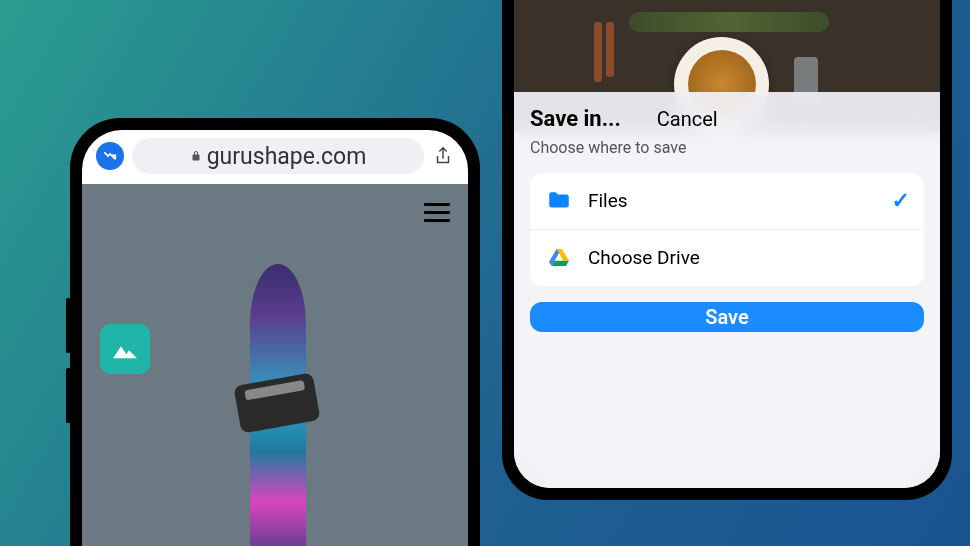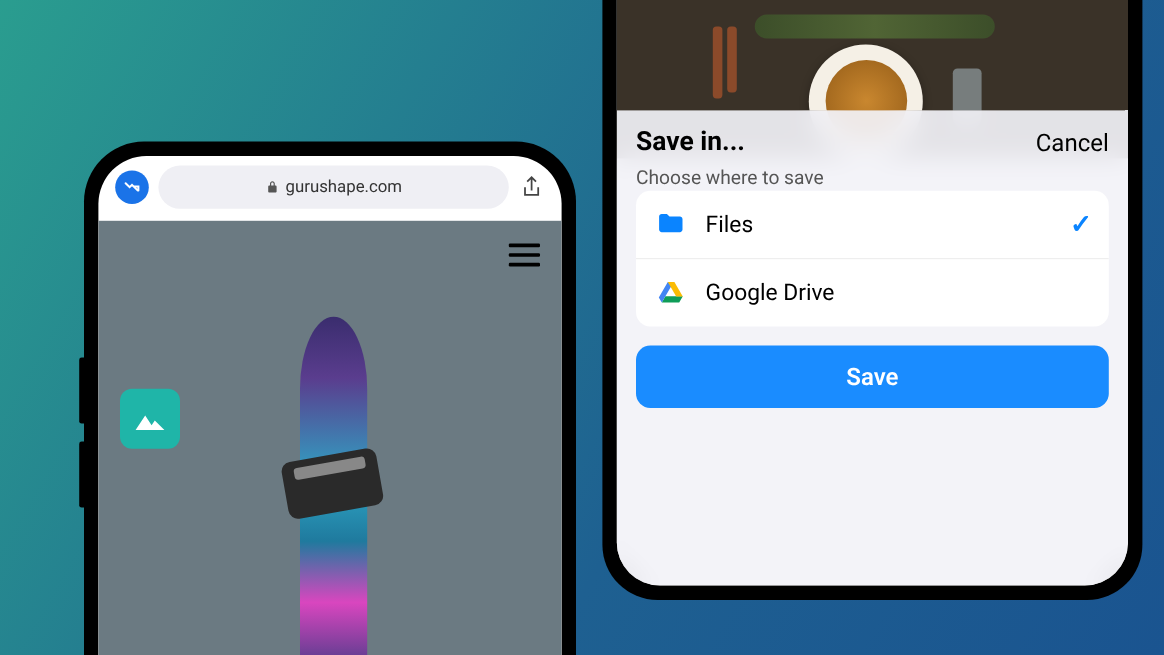--- a/index.html
+++ b/index.html
@@ -11,35 +11,35 @@
 .dinner-img { width:100%; height:240px; background:#3a3228; position:relative; overflow:hidden; }
 .plate { position:absolute; width:95px; height:95px; border-radius:50%; background:#f5f0e6; top:145px; left:160px; box-shadow:0 2px 8px rgba(0,0,0,0.3); }
 .pie { position:absolute; width:68px; height:68px; border-radius:50%; background:radial-gradient(circle,#c9872f 0%,#a56a1f 70%); top:158px; left:174px; }
 .candles { position:absolute; top:130px; left:80px; width:30px; height:90px; }
 .candle { position:absolute; width:8px; height:60px; background:#8b4a2a; border-radius:3px; }
 .candle:nth-child(1){left:0;} .candle:nth-child(2){left:12px;height:55px;}
 .glass { position:absolute; top:165px; left:280px; width:24px; height:50px; background:rgba(180,200,210,0.5); border-radius:4px 4px 10px 10px; }
 .greenery { position:absolute; top:120px; left:115px; width:200px; height:20px; background:linear-gradient(90deg,#3d5a2a,#5a7a3a,#3d5a2a); opacity:0.7; border-radius:10px; }
 
 .sheet-overlay { position:absolute; top:200px; left:0; right:0; bottom:0; background:rgba(242,242,247,0.92); backdrop-filter:blur(10px); padding:14px 16px; }
-.sheet-header { display:flex; justify-content:space-between; align-items:center; margin-bottom:6px;gap:36px; }
+.sheet-header { display:flex; align-items:center; margin-bottom:6px;gap:36px; }
 .sheet-title { font-size:22px; font-weight:700; color:#000; }
 .sheet-cancel { font-size:20px; color:#000000; font-weight:400; }
-.sheet-sub { font-size:16px; color:#555; line-height:1.35; }
+.sheet-sub { font-size:16px; color:#555; line-height:1.35; margin-bottom:14px; }
 .save-options { background:#fff; border-radius:12px; overflow:hidden; margin-bottom:16px; }
 .save-option { display:flex; align-items:center; padding:13px 14px; gap:14px; }
 .save-option + .save-option { border-top:1px solid #eee; }
 .opt-icon { width:30px; height:30px; border-radius:6px; display:flex; align-items:center; justify-content:center; }
 .folder-icon { background:#fff; }
 .folder-icon svg { width:26px; height:26px; }
 .gdrive-icon { background:#fff; }
 .gdrive-icon svg { width:24px; height:24px; }
 .opt-label { font-size:19px; color:#000; flex:1; }
 .check { color:#0a84ff; font-size:22px; font-weight:600; }
-.save-btn { width:100%; background:#1a8cff; color:#fff; font-size:20px; font-weight:600; padding:14px; border:none; border-radius:12px; }
+.save-btn { width:100%; background:#1a8cff; color:#fff; font-size:20px; font-weight:600; padding:3px; border:none; border-radius:12px; }
 
 
 .phone-left { position:absolute; left:70px; top:118px; width:410px; height:560px; background:#000; border-radius:50px; padding:12px; }
 .phone-left::before { content:''; position:absolute; left:-4px; top:180px; width:4px; height:55px; background:#000; border-radius:2px 0 0 2px; }
 .side-btn2 { position:absolute; left:-4px; top:250px; width:4px; height:55px; background:#000; border-radius:2px 0 0 2px; }
 .phone-left-inner { width:100%; height:100%; background:#fff; border-radius:40px; overflow:hidden; position:relative; }
 .status-bar { display:flex; justify-content:space-between; align-items:center; padding:14px 26px 6px; position:relative; }
 .status-time { font-size:17px; font-weight:700; }
 .dynamic-island { position:absolute; left:50%; transform:translateX(-50%); top:12px; width:115px; height:32px; background:#000; border-radius:18px; }
 .dynamic-island::after { content:''; position:absolute; right:6px; top:6px; width:20px; height:20px; background:#f0f0f0; border-radius:50%; }
@@ -48,21 +48,21 @@
 .signal-dots span { width:4px; height:4px; background:#000; border-radius:50%; }
 .signal-dots span:nth-child(2){height:6px;} .signal-dots span:nth-child(3){height:8px;} .signal-dots span:nth-child(4){height:10px;}
 .signal-dots { align-items:flex-end; }
 .battery { width:24px; height:12px; border:1.5px solid #000; border-radius:3px; position:relative; margin-left:3px; }
 .battery::after { content:''; position:absolute; right:-3px; top:3px; width:2px; height:4px; background:#000; border-radius:0 1px 1px 0; }
 .battery::before { content:''; position:absolute; left:1px; top:1px; bottom:1px; width:18px; background:#000; border-radius:1px; }
 
 .addr-bar-row { display:flex; align-items:center; gap:8px; padding:8px 14px 10px; }
 .trend-badge { width:28px; height:28px; background:#1a73e8; border-radius:50%; display:flex; align-items:center; justify-content:center; flex-shrink:0; }
 .trend-badge svg { width:16px; height:16px; }
-.addr-bar { flex:1; background:#efeff4; border-radius:18px; height:36px; display:flex; align-items:center; justify-content:center; gap:5px; font-size:14px; color:#333; }
+.addr-bar { flex:1; background:#efeff4; border-radius:18px; height:36px; display:flex; align-items:center; justify-content:center; gap:5px; font-size:23px; color:#333; }
 .lock { width:12px; height:12px; }
 .share-icon { width:22px; height:22px; }
 
 .tooltip { position:absolute; top:115px; left:16px; right:-20px; background:#1a73e8; border-radius:14px; padding:16px 18px 18px; z-index:5; box-shadow:0 4px 14px rgba(0,0,0,0.25); }
 .tooltip::before { content:''; position:absolute; top:-8px; left:16px; width:0; height:0; border-left:9px solid transparent; border-right:9px solid transparent; border-bottom:9px solid #1a73e8; }
 .tooltip-title { color:#fff; font-size:20px; font-weight:500; margin-bottom:4px; }
 .tooltip-body { color:#eaf2fd; font-size:15px; line-height:1.35; }
 
 .page-content { background:#6b7a82; height:400px; position:relative; padding-top:60px; }
 .hamburger { position:absolute; top:14px; right:18px; z-index:6; }
@@ -107,21 +107,21 @@
           <div class="check">✓</div>
         </div>
         <div class="save-option">
           <div class="opt-icon gdrive-icon">
             <svg viewBox="0 0 24 24">
                 <path fill="#0F9D58" d="M4.5 20l3-5.2H22l-3 5.2z"></path>
                 <path fill="#4285F4" d="M14.5 3h-5L2 16l2.5 4 7-12z"></path>
                 <path fill="#FBBC04" d="M9.5 3l7 12H22L15 3z"></path>
               </svg>
           </div>
-          <div class="opt-label">Google Drive</div>
+          <div class="opt-label">Choose Drive</div>
         </div>
       </div>
       <button class="save-btn">Save</button>
     </div>
   </div>
 </div>
 
 <div class="phone-left">
   <div class="side-btn2"></div>
   <div class="phone-left-inner">

